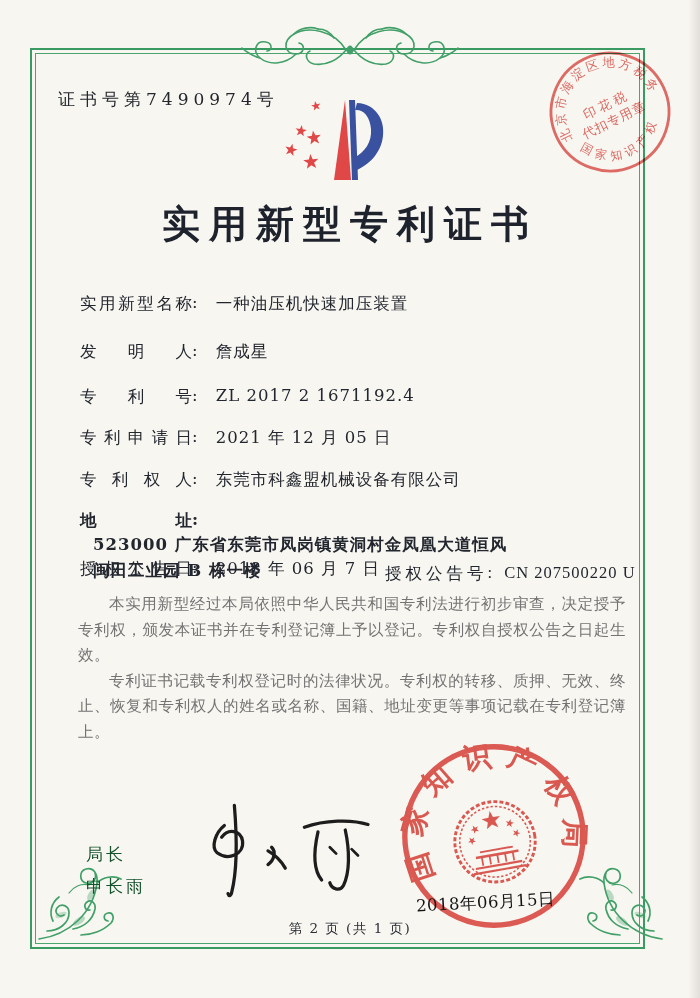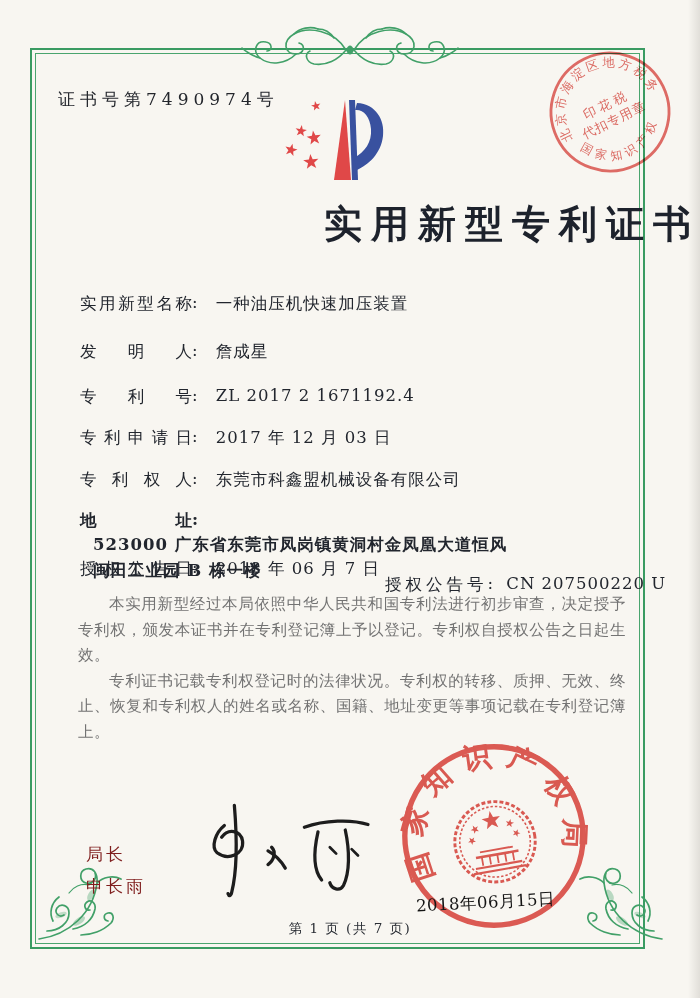--- a/index.html
+++ b/index.html
@@ -32,21 +32,21 @@
   .orn-corner{position:absolute;width:104px;height:104px;}
   .orn-bl{left:33px;top:843px;}
   .orn-br{left:564px;top:843px;transform:scaleX(-1);}
   
   .cert-no{
     position:absolute;left:58px;top:88px;
     font-size:17px;letter-spacing:5px;color:#23262c;
   }
   .logo{position:absolute;left:278px;top:96px;width:150px;height:142px;}
   .title{
-    position:absolute;left:0;right:0;top:199px;text-align:right;
+    position:absolute;left:0;right:0;top:199px;text-align:center;
     font-size:38px;font-weight:bold;letter-spacing:9px;color:#1d222c;
   }
   
   .stamp-tax{
     position:absolute;left:534px;top:36px;width:152px;height:152px;
     transform:rotate(-26deg);mix-blend-mode:multiply;opacity:.92;
   }
   .seal-sipo{
     position:absolute;left:396px;top:738px;width:196px;height:196px;
     transform:rotate(-10deg);mix-blend-mode:multiply;opacity:.93;
@@ -58,35 +58,35 @@
   }
   
   .frow{position:absolute;left:80px;width:548px;font-size:16.5px;color:#22262e;}
   .flabel{display:inline-block;width:112px;text-align:justify;text-align-last:justify;vertical-align:top;}
   .colon{display:inline-block;vertical-align:top;}
   .fvalue{display:inline-block;margin-left:13px;letter-spacing:1px;vertical-align:top;}
   .row-name{top:293px;} .row-inventor{top:341px;} .row-patno{top:386px;}
   .row-filing{top:427px;} .row-patentee{top:469px;} .row-address{top:510px;font-weight:bold;}
   .row-grant{top:558px;}
   .addr-val{width:430px;line-height:26px;}
-  .grant-no-pair{position:absolute;left:305px;top:16px;white-space:nowrap;}
+  .grant-no-pair{position:absolute;left:305px;top:5px;white-space:nowrap;font-family:Liberation Serif, serif;}
   .grant-no-pair .glabel{letter-spacing:4px;}
   .grant-no-pair .fvalue{margin-left:8px;}
   
   .body-text{
     position:absolute;left:78px;top:592px;width:548px;
     font-size:15.5px;line-height:25.5px;letter-spacing:.6px;
     text-align:justify;color:#737373;
   }
   .body-text p{margin:0;text-indent:2em;}
   
   .signer{
     position:absolute;left:86px;top:838px;
     font-family:"DejaVu Sans","Liberation Sans",sans-serif;
-    font-size:17px;letter-spacing:3px;color:#7f1d1d;line-height:32px;
+    font-size:17px;letter-spacing:3px;color:#14532d;line-height:32px;
   }
   .signature{position:absolute;left:188px;top:796px;width:200px;height:108px;}
   
   .footer{
     position:absolute;left:0;right:0;top:920px;text-align:center;
     font-size:13.5px;letter-spacing:1.5px;color:#2a2e35;
   }
 </style>
 </head>
 <body>
@@ -184,21 +184,21 @@
   <div class="frow row-name">
     <span class="flabel">实用新型名称</span><span class="colon">:</span>
     <span class="fvalue">一种油压机快速加压装置</span>
   </div>
   <div class="frow row-patno">
     <span class="flabel">专利号</span><span class="colon">:</span>
     <span class="fvalue">ZL 2017 2 1671192.4</span>
   </div>
   <div class="frow row-filing">
     <span class="flabel">专利申请日</span><span class="colon">:</span>
-    <span class="fvalue">2017 年 12 月 03 日</span>
+    <span class="fvalue">2021 年 12 月 05 日</span>
   </div>
   <div class="frow row-patentee">
     <span class="flabel">专利权人</span><span class="colon">:</span>
     <span class="fvalue">东莞市科鑫盟机械设备有限公司</span>
   </div>
   <div class="frow row-address">
     <span class="flabel">地址</span><span class="colon">:</span>
     <span class="fvalue addr-val">523000 广东省东莞市凤岗镇黄洞村金凤凰大道恒风闽田工业园 B 栋一楼</span>
   </div>
   <div class="frow row-grant">
@@ -253,15 +253,15 @@
         <use href="#star" transform="translate(123,101) scale(4.2) rotate(30)"></use>
       </g>
       <path d="M78,119 L122,119" stroke-width="2.6"></path>
       <path d="M83,114 L117,114" stroke-width="2"></path>
       <path d="M84,119 L84,128 M92,119 L92,128 M100,119 L100,128 M108,119 L108,128 M116,119 L116,128" stroke-width="1.8"></path>
       <path d="M76,130 L124,130 M73,135 L127,135" stroke-width="2.2"></path>
     </g>
   </svg>
   <div class="seal-date">2018年06月15日</div>
 
-  <div class="footer">第 1 页 (共 7 页)</div>
+  <div class="footer">第 2 页 (共 1 页)</div>
 
 </div>
 
 </body></html>

